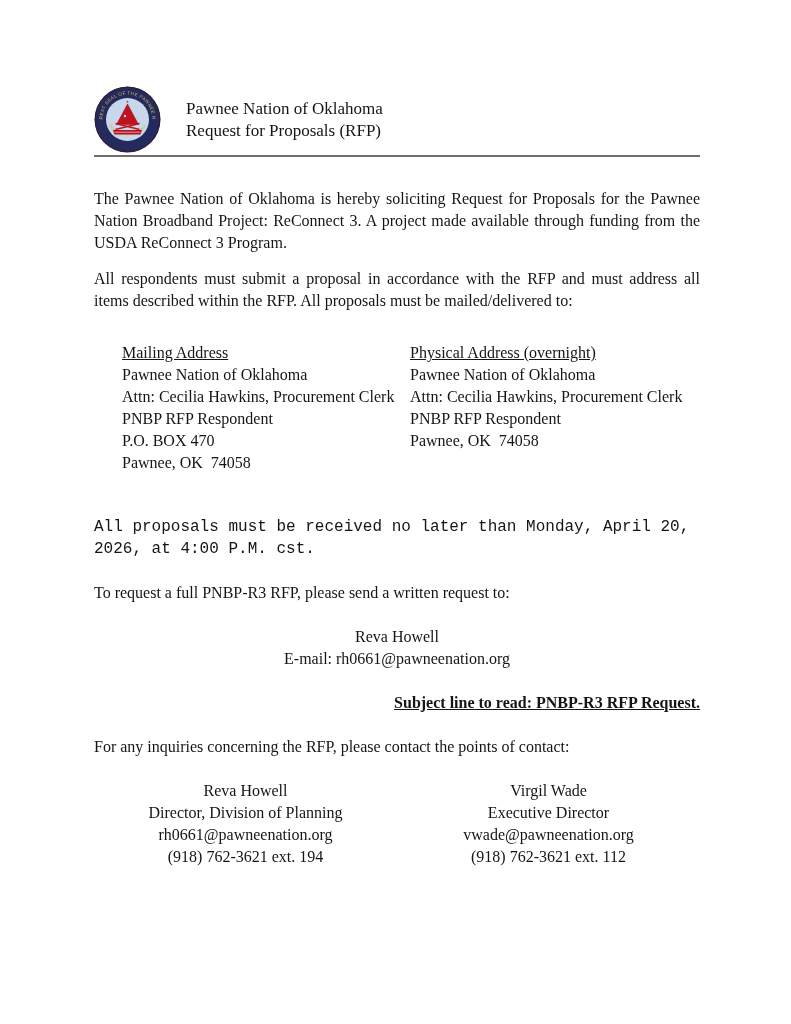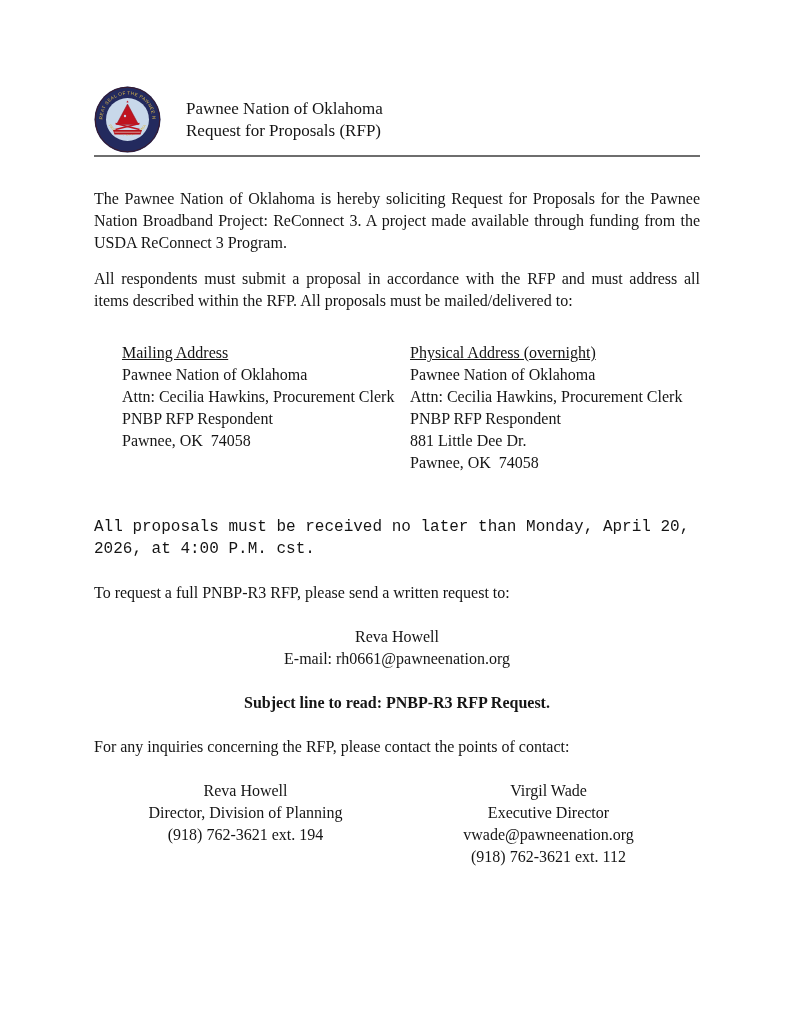--- a/index.html
+++ b/index.html
@@ -58,23 +58,24 @@
   .addr-line { white-space: pre-wrap; }
   .p-deadline { margin-top: 42px; font-family: Liberation Mono, monospace; }
   .p-request { margin-top: 22px; }
   .center-block {
     margin-top: 22px;
     text-align: center;
     line-height: 22px;
   }
   .subject-line {
     margin-top: 22px;
-    text-align: center;
+    text-align: right;
     line-height: 22px;
     font-weight: bold;
+    text-decoration: underline;
   }
   .p-inquiries { margin-top: 22px; }
   .contacts-row {
     display: flex;
     margin-top: 22px;
   }
   .contact-col {
     width: 50%;
     text-align: center;
     line-height: 22px;
@@ -119,28 +120,28 @@
   <p class="para justified p-intro">The Pawnee Nation of Oklahoma is hereby soliciting Request for Proposals for the Pawnee Nation Broadband Project: ReConnect 3. A project made available through funding from the USDA ReConnect 3 Program.</p>
 
   <p class="para justified p-respondents">All respondents must submit a proposal in accordance with the RFP and must address all items described within the RFP. All proposals must be mailed/delivered to:</p>
 
   <div class="address-row">
     <div class="address-col mailing">
       <div class="address-heading">Mailing Address</div>
       <div class="addr-line">Pawnee Nation of Oklahoma</div>
       <div class="addr-line">Attn: Cecilia Hawkins, Procurement Clerk</div>
       <div class="addr-line">PNBP RFP Respondent</div>
+      <div class="addr-line">P.O. BOX 470</div>
       <div class="addr-line">Pawnee, OK  74058</div>
     </div>
     <div class="address-col physical">
       <div class="address-heading">Physical Address (overnight)</div>
       <div class="addr-line">Pawnee Nation of Oklahoma</div>
       <div class="addr-line">Attn: Cecilia Hawkins, Procurement Clerk</div>
       <div class="addr-line">PNBP RFP Respondent</div>
-      <div class="addr-line">881 Little Dee Dr.</div>
       <div class="addr-line">Pawnee, OK  74058</div>
     </div>
   </div>
 
   <p class="para p-deadline">All proposals must be received no later than Monday, April 20, 2026, at 4:00 P.M. cst.</p>
 
   <p class="para p-request">To request a full PNBP-R3 RFP, please send a written request to:</p>
 
   <div class="center-block">
     <div>Reva Howell</div>
@@ -148,20 +149,21 @@
   </div>
 
   <div class="subject-line">Subject line to read: PNBP-R3 RFP Request.</div>
 
   <p class="para p-inquiries">For any inquiries concerning the RFP, please contact the points of contact:</p>
 
   <div class="contacts-row">
     <div class="contact-col">
       <div>Reva Howell</div>
       <div>Director, Division of Planning</div>
+      <div>rh0661@pawneenation.org</div>
       <div>(918) 762-3621 ext. 194</div>
     </div>
     <div class="contact-col">
       <div>Virgil Wade</div>
       <div>Executive Director</div>
       <div>vwade@pawneenation.org</div>
       <div>(918) 762-3621 ext. 112</div>
     </div>
   </div>
 

